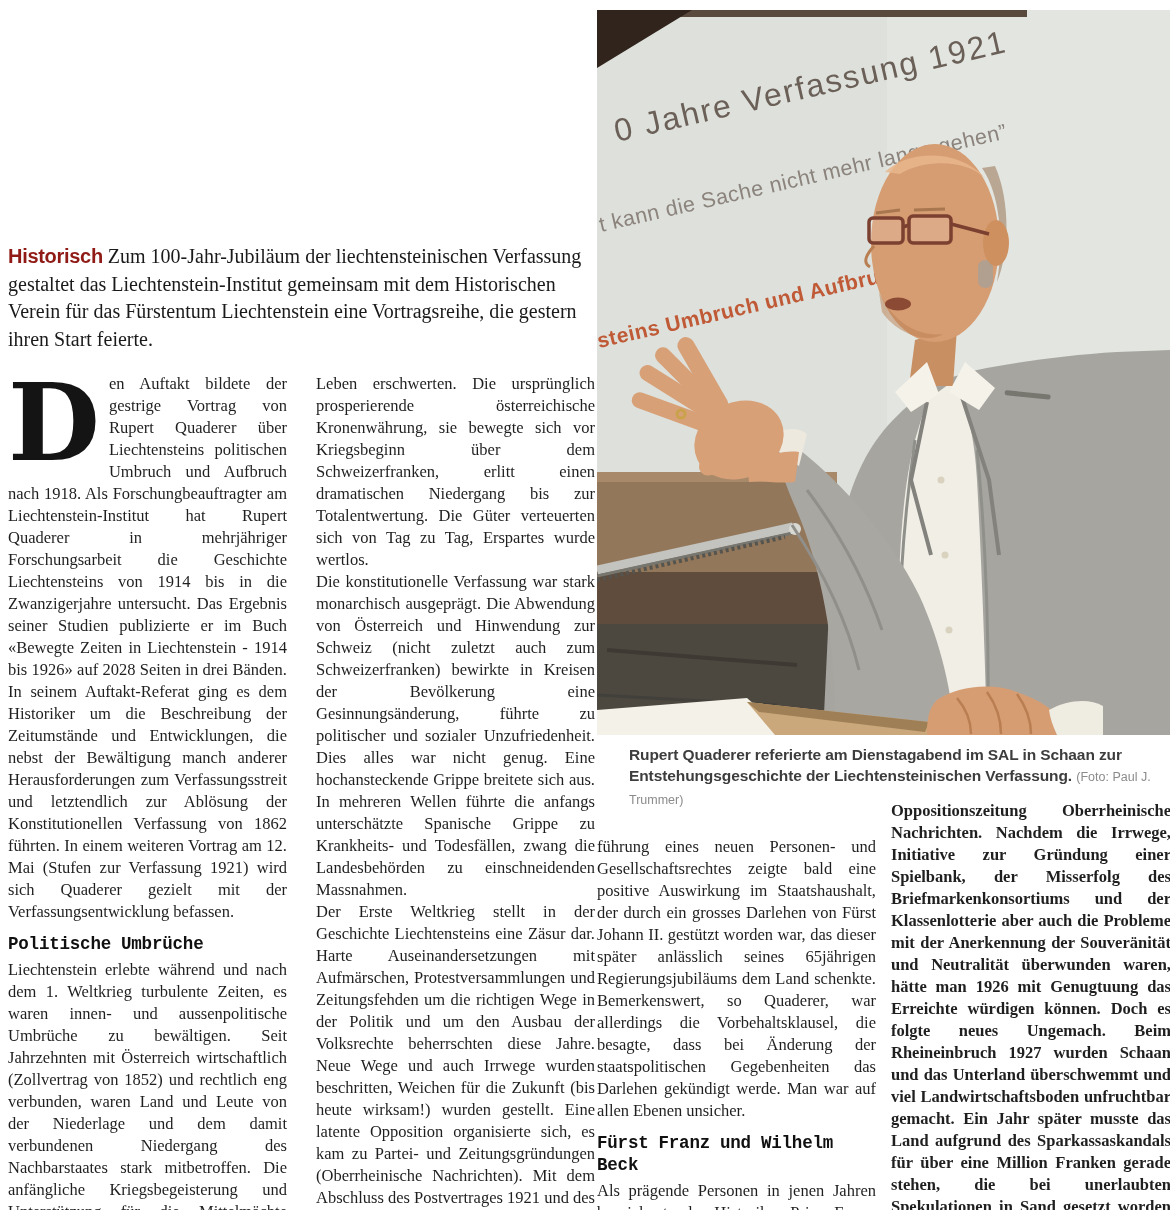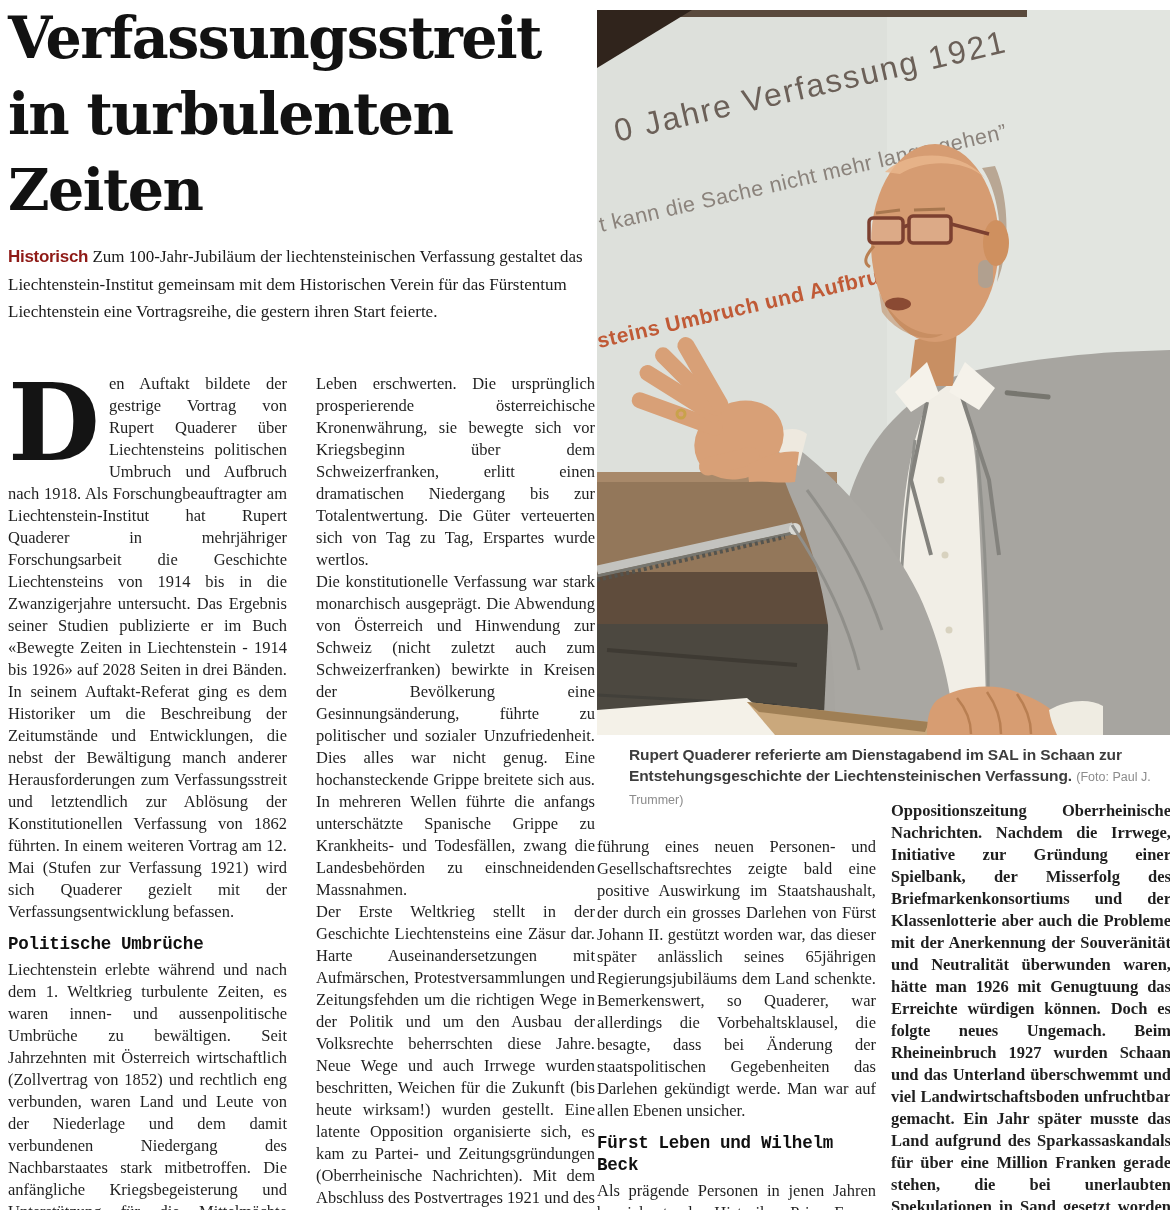--- a/index.html
+++ b/index.html
@@ -7,21 +7,21 @@
     position:relative; width:1170px; height:1210px; background:#ffffff;
     font-family:"Liberation Serif", serif; color:#1c1c1c; overflow:hidden;
   }
   .headline {
     position:absolute; left:8px; top:0px; width:585px;
     font-family:"DejaVu Serif", serif; font-weight:700;
     font-size:57px; line-height:76px; letter-spacing:-1.5px; color:#121212;
   }
   .lead {
     position:absolute; left:8px; top:243px; width:578px;
-    font-size:17px; line-height:27.5px; color:#1a1a1a;
+    font-size:20px; line-height:27.5px; color:#1a1a1a;
   }
   .lead p { margin:0; }
   .kicker {
     font-family:"Liberation Sans", sans-serif; font-weight:700;
     color:#8f1a16; letter-spacing:-0.3px;
   }
   .col {
     position:absolute; top:373px; width:279px; height:837px; overflow:hidden;
     text-align:justify; font-size:16.5px; line-height:22px; color:#1f1f1f;
     hyphens:auto; -webkit-hyphens:auto; word-spacing:-0.3px;
@@ -53,25 +53,20 @@
   .credit {
     font-weight:400; font-size:12.5px; color:#8b8b8b; letter-spacing:0;
   }
   svg text { font-family:"Liberation Sans", sans-serif; }
 </style>
 </head>
 <body>
 
 <div class="page">
 
-  <div class="headline">
-    <div>Verfassungsstreit</div>
-    <div>in turbulenten</div>
-    <div>Zeiten</div>
-  </div>
 
   <div class="lead">
     <p><span class="kicker">Historisch</span> <span>Zum 100-Jahr-Jubiläum der liechtensteinischen Verfassung gestaltet das Liechtenstein-Institut gemeinsam mit dem Historischen Verein für das Fürstentum Liechtenstein eine Vortragsreihe, die gestern ihren Start feierte.</span></p>
   </div>
 
   <div class="col" id="col1">
     <p><span class="dropcap">D</span><span>en Auftakt bildete der gestrige Vortrag von Rupert Quaderer über Liechtensteins politischen Umbruch und Aufbruch nach 1918. Als Forschungbeauftragter am Liechtenstein-Institut hat Rupert Quaderer in mehrjähriger Forschungsarbeit die Geschichte Liechtensteins von 1914 bis in die Zwanzigerjahre untersucht. Das Ergebnis seiner Studien publizierte er im Buch «Bewegte Zeiten in Liechtenstein - 1914 bis 1926» auf 2028 Seiten in drei Bänden. In seinem Auftakt-Referat ging es dem Historiker um die Beschreibung der Zeitumstände und Entwicklungen, die nebst der Bewältigung manch anderer Herausforderungen zum Verfassungsstreit und letztendlich zur Ablösung der Konstitutionellen Verfassung von 1862 führten. In einem weiteren Vortrag am 12. Mai (Stufen zur Verfassung 1921) wird sich Quaderer gezielt mit der Verfassungsentwicklung befassen.</span></p>
     <div class="subhead">Politische Umbrüche</div>
     <p>Liechtenstein erlebte während und nach dem 1. Weltkrieg turbulente Zeiten, es waren innen- und aussenpolitische Umbrüche zu bewältigen. Seit Jahrzehnten mit Österreich wirtschaftlich (Zollvertrag von 1852) und rechtlich eng verbunden, waren Land und Leute von der Niederlage und dem damit verbundenen Niedergang des Nachbarstaates stark mitbetroffen. Die anfängliche Kriegsbegeisterung und Unterstützung für die Mittelmächte schwand während des Krieges, als Nahrungsmangel, Geldentwertung und Mangel an Rohstoffen den Menschen das</p>
   </div>
@@ -181,21 +176,21 @@
     </svg>
   </div>
 
   <div class="caption">
     <span>Rupert Quaderer referierte am Dienstagabend im SAL in Schaan zur Entstehungsgeschichte der Liechtensteinischen Verfassung.</span>
     <span class="credit">(Foto: Paul J. Trummer)</span>
   </div>
 
   <div class="col" id="col3">
     <p>führung eines neuen Personen- und Gesellschaftsrechtes zeigte bald eine positive Auswirkung im Staatshaushalt, der durch ein grosses Darlehen von Fürst Johann II. gestützt worden war, das dieser später anlässlich seines 65jährigen Regierungsjubiläums dem Land schenkte. Bemerkenswert, so Quaderer, war allerdings die Vorbehaltsklausel, die besagte, dass bei Änderung der staatspolitischen Gegebenheiten das Darlehen gekündigt werde. Man war auf allen Ebenen unsicher.</p>
-    <div class="subhead">Fürst Leben und Wilhelm Beck</div>
+    <div class="subhead">Fürst Franz und Wilhelm Beck</div>
     <p>Als prägende Personen in jenen Jahren bezeichnete der Historiker Prinz Franz, den späteren Fürsten Franz, und Wilhelm Beck, den Gründer der Volkspartei und der</p>
   </div>
 
   <div class="col" id="col4">
     <p><span>Oppositionszeitung Oberrheinische Nachrichten. Nachdem die Irrwege, Initiative zur Gründung einer Spielbank, der Misserfolg des Briefmarkenkonsortiums und der Klassenlotterie aber auch die Probleme mit der Anerkennung der Souveränität und Neutralität überwunden waren, hätte man 1926 mit Genugtuung das Erreichte würdigen können. Doch es folgte neues Ungemach. Beim Rheineinbruch 1927 wurden Schaan und das Unterland überschwemmt und viel Landwirtschaftsboden unfruchtbar gemacht. Ein Jahr später musste das Land aufgrund des Sparkassaskandals für über eine Million Franken gerade stehen, die bei unerlaubten Spekulationen in Sand gesetzt worden waren.</span> <span class="byline">(hs)</span></p>
   </div>
 
 </div>
 
 </body></html>

